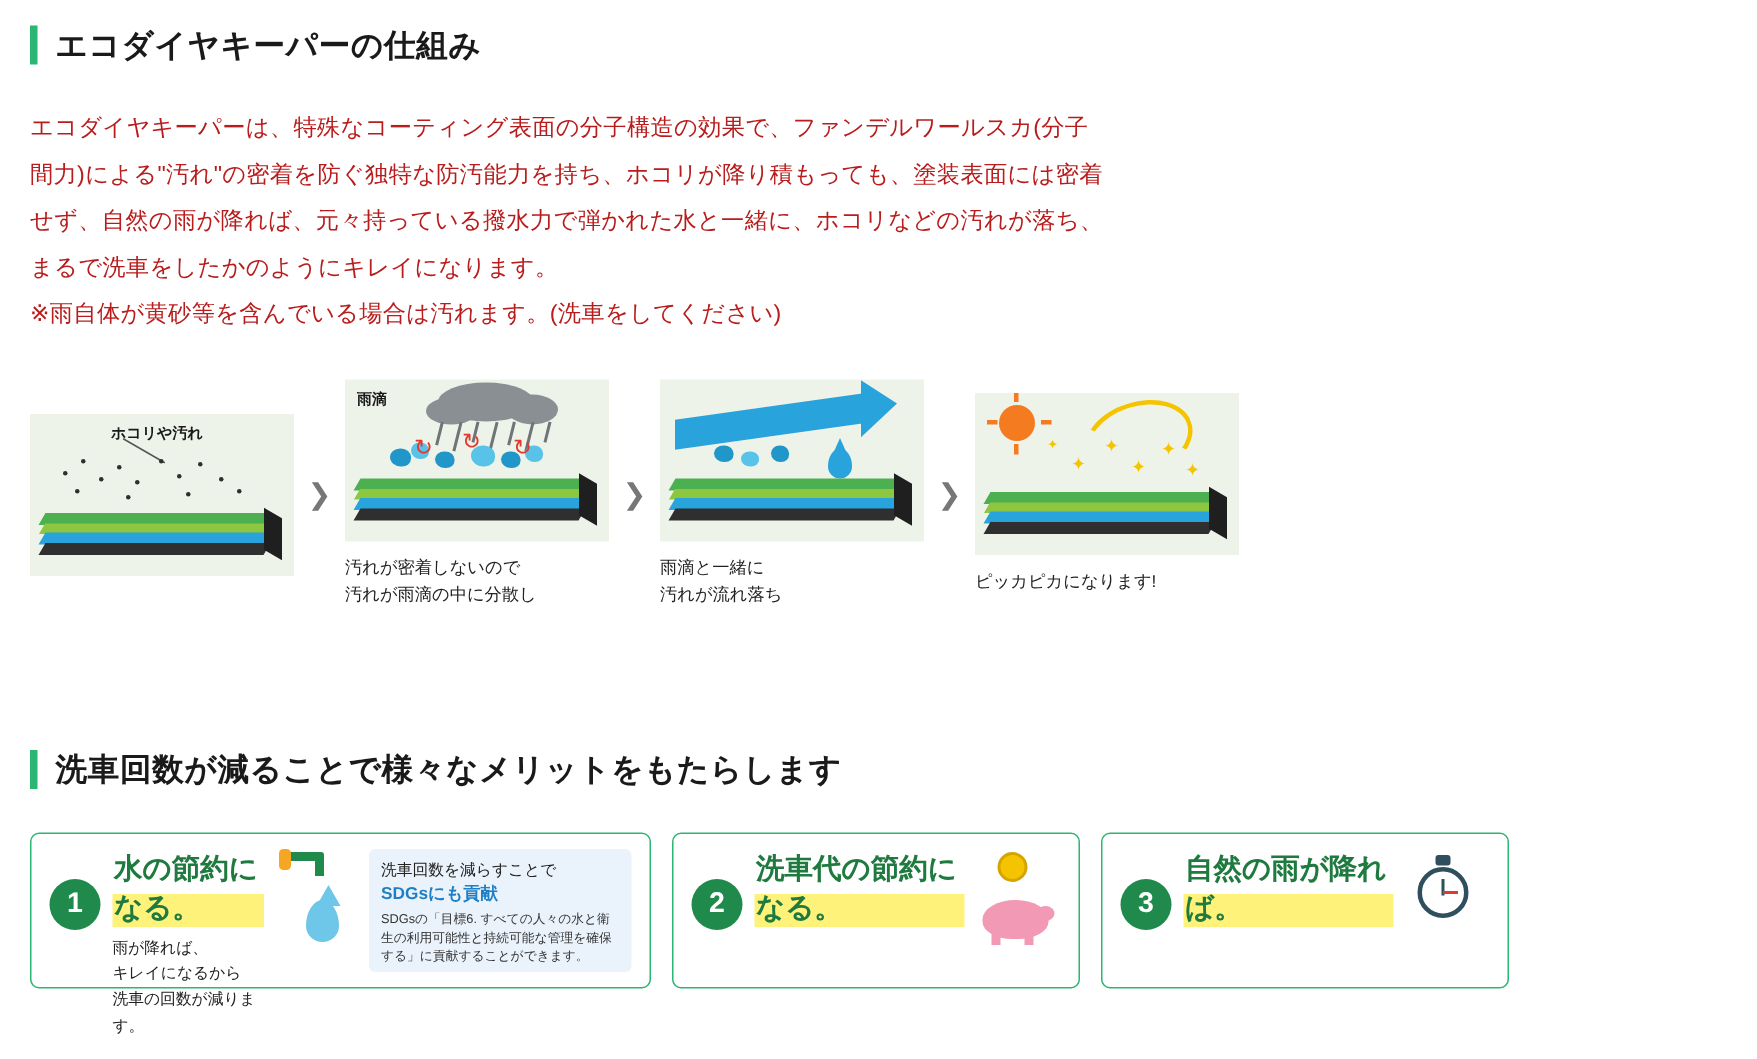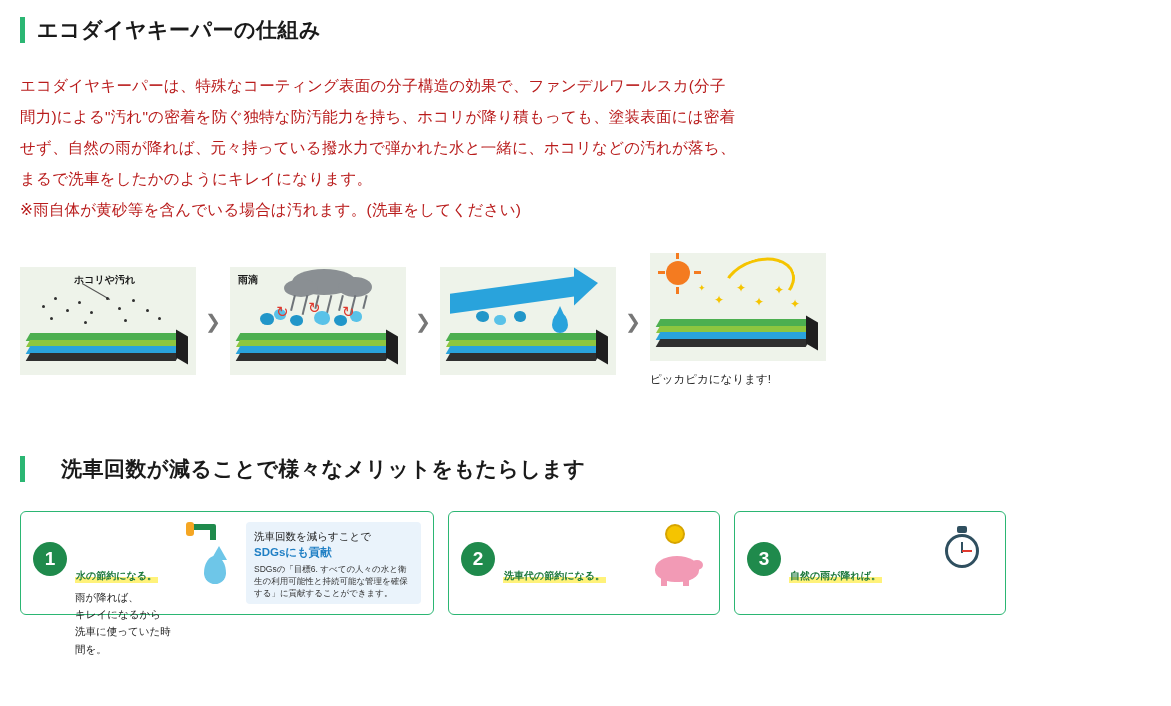--- a/index.html
+++ b/index.html
@@ -264,28 +264,27 @@
     flex: none;
     margin-top: 20px;
     margin-right: 8px;
     font-family: "Liberation Sans", sans-serif;
   }
   .merit-main {
     flex: 1;
     min-width: 0;
   }
   .merit-title {
-    font-size: 10px;
+    font-size: 19px;
     font-weight: bold;
     color: #1f7a3f;
     position: relative;
     display: inline-block;
     background: linear-gradient(to top, #fff27a 0 42%, transparent 42% 100%);
     padding: 0 1px;
-    margin-top: 47px;
   }
   .merit-body {
     margin-top: 6px;
     font-size: 10.5px;
     line-height: 1.65;
     color: #222;
     white-space: pre-line;
   }
   .merit-icons {
     flex: none;
@@ -394,39 +393,43 @@
         <div class="rotarrow" style="left:78px; top:32px;">↻</div>
         <div class="rotarrow" style="left:112px; top:36px;">↻</div>
         <div class="slab">
           <div class="lyr lyr-green"></div>
           <div class="lyr lyr-lgreen"></div>
           <div class="lyr lyr-blue"></div>
           <div class="lyr lyr-dark"></div>
           <div class="edge"></div>
         </div>
       </div>
+      <div class="step-caption">汚れが密着しないので
+汚れが雨滴の中に分散し</div>
     </div>
 
     <div class="step-arrow">❯</div>
 
     <div class="step">
       <div class="step-figure">
         <div class="bigarrow"></div>
         <div class="drop" style="left:112px; top:46px;"></div>
         <div class="blob" style="left:36px; top:44px; width:13px; height:11px;"></div>
         <div class="blob blob-lt" style="left:54px; top:48px; width:12px; height:10px;"></div>
         <div class="blob" style="left:74px; top:44px; width:12px; height:11px;"></div>
         <div class="slab">
           <div class="lyr lyr-green"></div>
           <div class="lyr lyr-lgreen"></div>
           <div class="lyr lyr-blue"></div>
           <div class="lyr lyr-dark"></div>
           <div class="edge"></div>
         </div>
       </div>
+      <div class="step-caption">雨滴と一緒に
+汚れが流れ落ち</div>
     </div>
 
     <div class="step-arrow">❯</div>
 
     <div class="step">
       <div class="step-figure">
         <div class="sun" style="left:16px; top:8px;"></div>
         <div class="ray" style="left:26px; top:-1px;"></div>
         <div class="ray" style="left:26px; top:34px;"></div>
         <div class="ray" style="left:8px; top:18px; width:7px; height:3px;"></div>
@@ -444,34 +447,34 @@
           <div class="lyr lyr-blue"></div>
           <div class="lyr lyr-dark"></div>
           <div class="edge"></div>
         </div>
       </div>
       <div class="step-caption">ピッカピカになります!</div>
     </div>
 
   </div>
 
-  <div class="section-heading" style="margin-top:66px;gap:24px;">
+  <div class="section-heading" style="margin-top:92px;">
     <span class="heading-bar"></span>
     <span>洗車回数が減ることで様々なメリットをもたらします</span>
   </div>
 
   <div class="merits">
 
     <div class="merit-card card-1">
       <div class="merit-num">1</div>
       <div class="merit-main">
         <div class="merit-title">水の節約になる。</div>
         <div class="merit-body">雨が降れば、
 キレイになるから
-洗車に使っていた時間を。</div>
+洗車の回数が減ります。</div>
       </div>
       <div class="merit-icons">
         <div style="position:absolute; left:10px; top:2px; width:26px; height:6px; background:#1f8a4c; border-radius:2px;"></div>
         <div style="position:absolute; left:30px; top:6px; width:6px; height:12px; background:#1f8a4c;"></div>
         <div style="position:absolute; left:6px; top:0px; width:8px; height:14px; background:#f5a623; border-radius:3px;"></div>
         <div style="position:absolute; left:24px; top:34px; width:22px; height:28px; background:#6ec6e8; border-radius:50% 50% 50% 50% / 62% 62% 38% 38%;"></div>
         <div style="position:absolute; left:31px; top:24px; border-left:8px solid transparent; border-right:8px solid transparent; border-bottom:14px solid #6ec6e8;"></div>
       </div>
       <div class="sdg-panel">
         <div class="sdg-line1">洗車回数を減らすことで</div>

